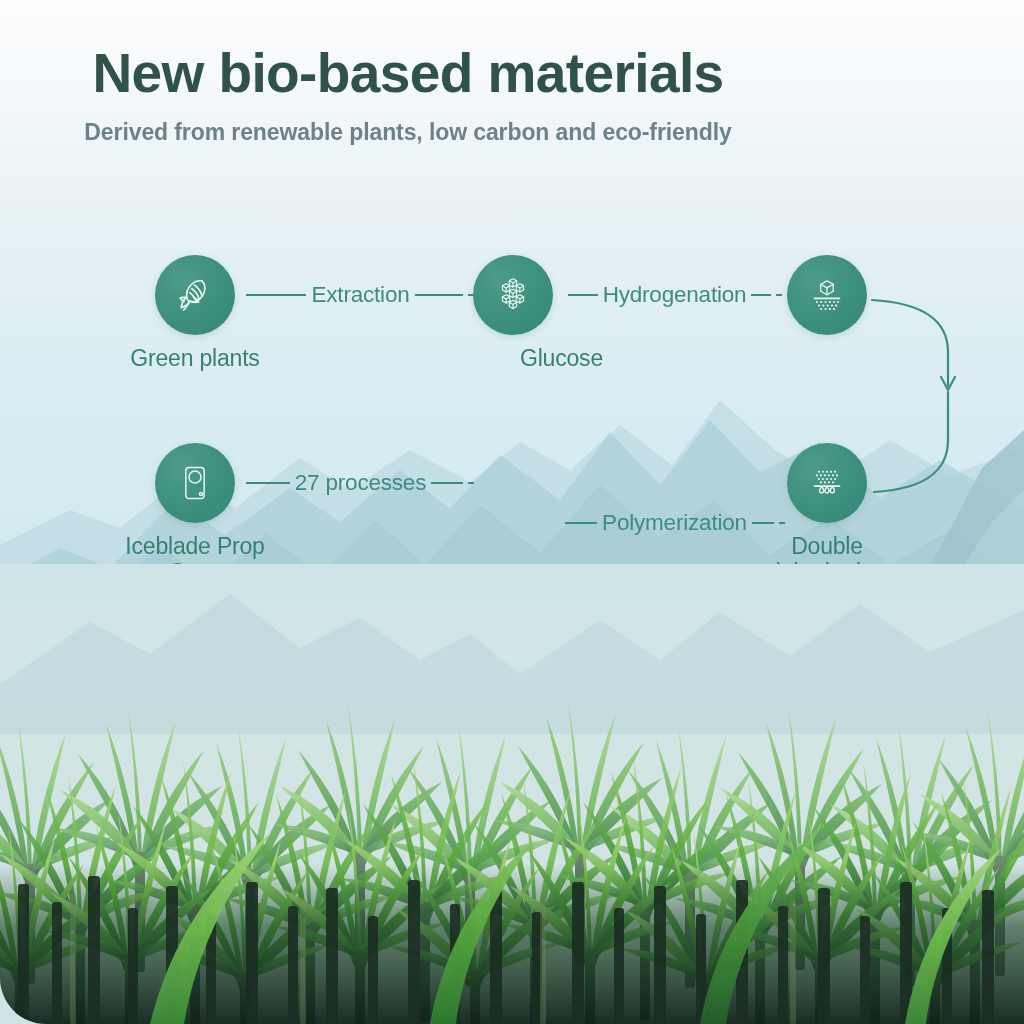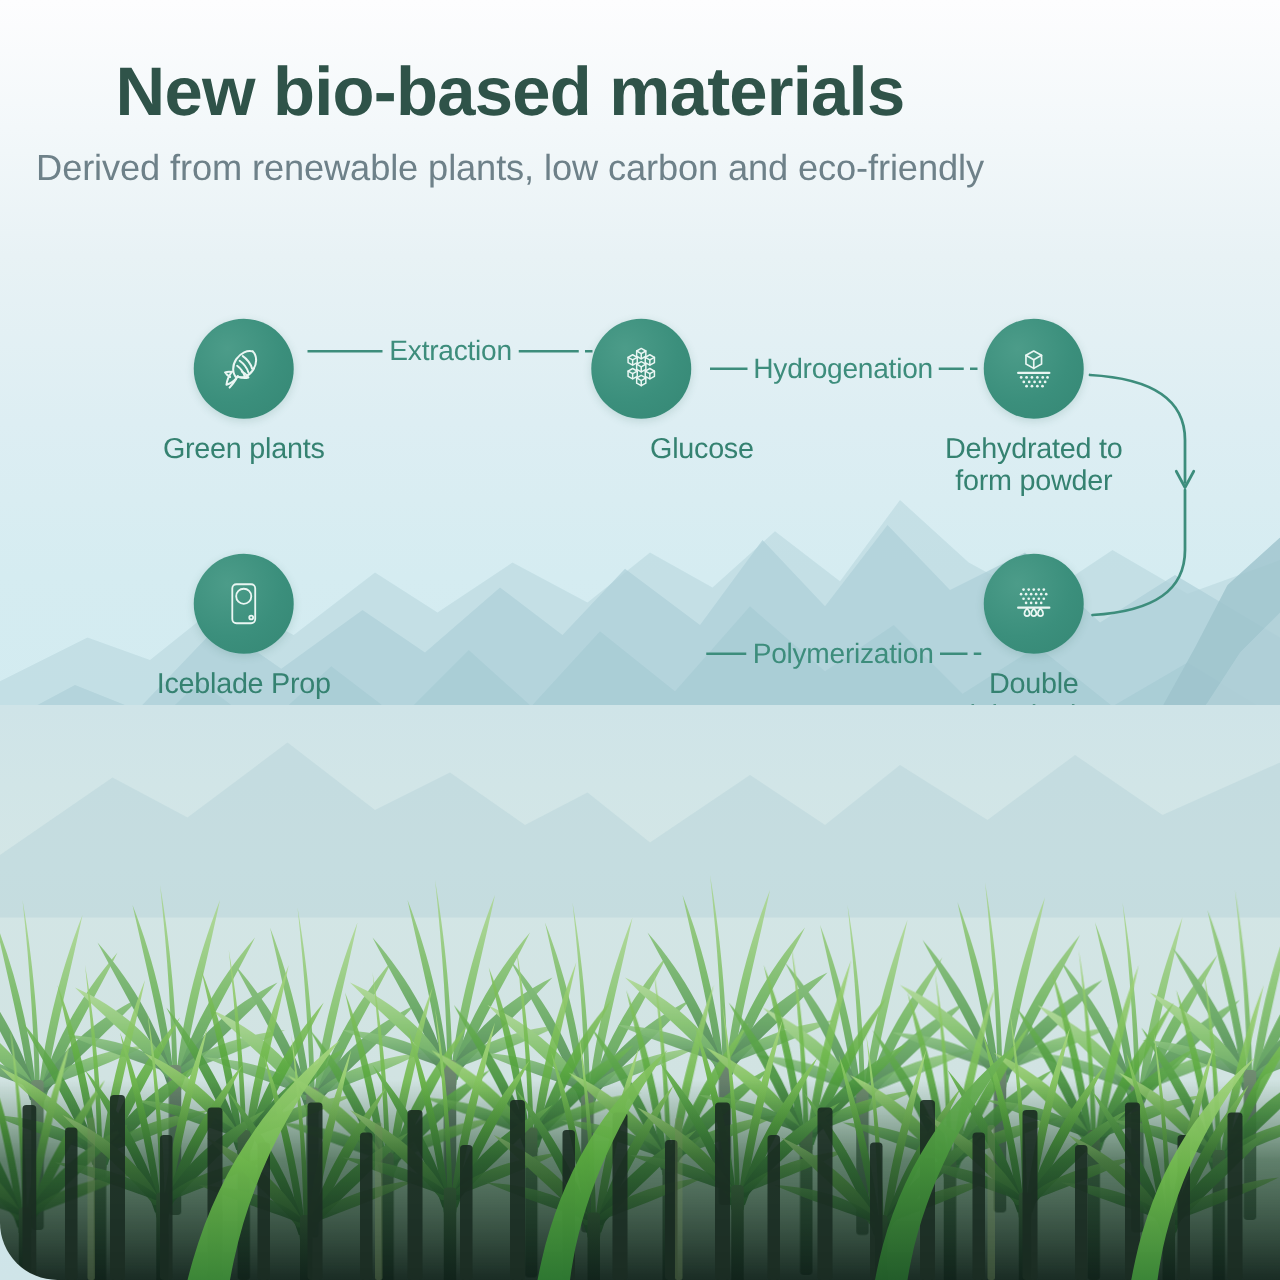--- a/index.html
+++ b/index.html
@@ -34,22 +34,22 @@
   .title {
     margin-top:44px;
     font-size:55px;
     font-weight:700;
     letter-spacing:-0.6px;
     color:#2f5349;
     line-height:1.08;
   }
   .subtitle {
     margin-top:16px;
-    font-size:29px;
-    font-weight:400;
+    font-size:23px;
+    font-weight:700;
     color:#6e8189;
     letter-spacing:-0.1px;
   }
 
   
   #flow { position:absolute; top:0; left:0; width:1024px; height:600px; z-index:6; }
 
   .node { position:absolute; width:180px; text-align:center; }
   .circle {
     width:80px; height:80px; border-radius:50%;
@@ -150,21 +150,21 @@
             <path d="M19 30.3c-2.3 3.3-6 6.1-9.4 7 .3-3.5 2.2-7.7 4.6-11"></path>
             <path d="M13.8 26.7c-1.6-.4-3.6-.3-5.4.3 1 1.7 2.6 3.1 4.2 3.9"></path>
             <path d="M19.3 30.6c2.4 1.1 5.8 1.4 8.6.7-1.2-2.2-3.3-4-5.5-4.9"></path>
             <path d="M17.5 32.8c-1.5 2.5-3.4 5-5.3 6.9"></path>
           </svg>
         </span>
       </div>
       <div class="node-label">Green plants</div>
     </div>
 
-    <div class="connector" style="left:225px; top:269px; width:270px;">
+    <div class="connector" style="left:225px; top:283px; width:270px;">
       <div class="conn-line" style="width:60px"></div>
       <div class="conn-text">Extraction</div>
       <div class="conn-line" style="width:48px"></div>
       <div class="conn-tick"></div>
     </div>
 
     <div class="node" style="left:423px; top:255px;text-align:right;">
       <div class="circle">
         <span>
           <svg width="44" height="44" viewBox="0 0 48 48" fill="none" stroke="#eaf6f3" stroke-width="1.3" stroke-linecap="round" stroke-linejoin="round">
@@ -237,37 +237,41 @@
                 <circle cx="29.2" cy="35" r="1.15"></circle>
               <circle cx="33.5" cy="35" r="1.15"></circle>
               <circle cx="18" cy="38.6" r="1.15"></circle>
                 <circle cx="22.5" cy="38.6" r="1.15"></circle>
               <circle cx="27" cy="38.6" r="1.15"></circle>
                 <circle cx="31.3" cy="38.6" r="1.15"></circle>
             </g>
           </svg>
         </span>
       </div>
-      <div class="node-label">Dehydrated to
-form powder</div>
     </div>
 
     <div class="node" style="left:105px; top:443px;">
       <div class="circle">
         <span>
           <svg width="44" height="44" viewBox="0 0 48 48" fill="none" stroke="#eaf6f3" stroke-width="1.6" stroke-linecap="round" stroke-linejoin="round">
             <rect x="14" y="7" width="20" height="34" rx="3.6"></rect>
             <circle cx="24" cy="17.5" r="6.6"></circle>
             <circle cx="30.5" cy="36" r="1.7"></circle>
           </svg>
         </span>
       </div>
       <div class="node-label">Iceblade Prop Case</div>
     </div>
 
+    <div class="connector" style="left:225px; top:471px; width:270px;">
+      <div class="conn-line" style="width:44px"></div>
+      <div class="conn-text">27 processes</div>
+      <div class="conn-line" style="width:32px"></div>
+      <div class="conn-tick"></div>
+    </div>
 
 
     <div class="connector" style="left:540px; top:471px; width:270px;margin-top:40px;">
       <div class="conn-line" style="width:32px"></div>
       <div class="conn-text">Polymerization</div>
       <div class="conn-line" style="width:22px"></div>
       <div class="conn-tick"></div>
     </div>
 
     <div class="node" style="left:737px; top:443px;">

